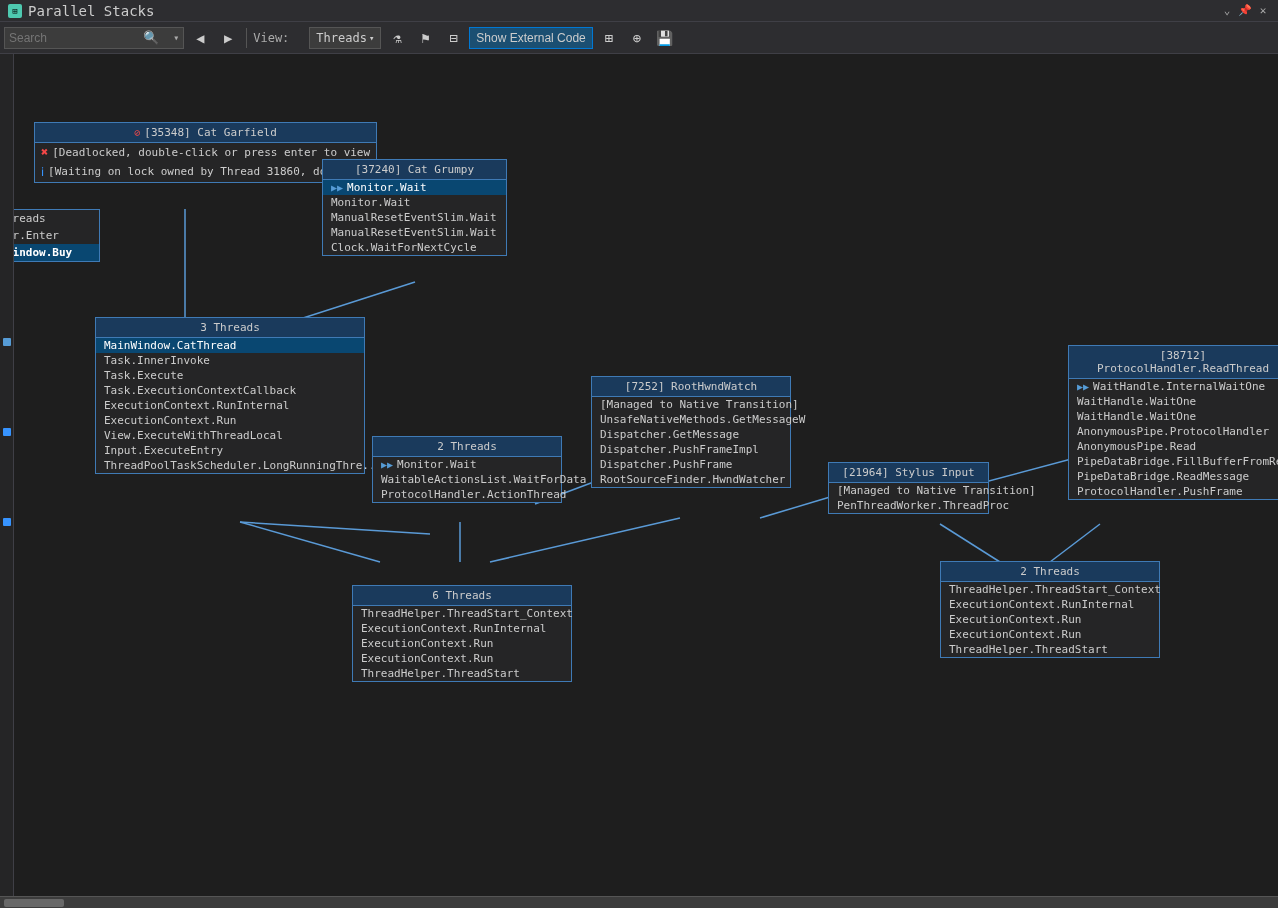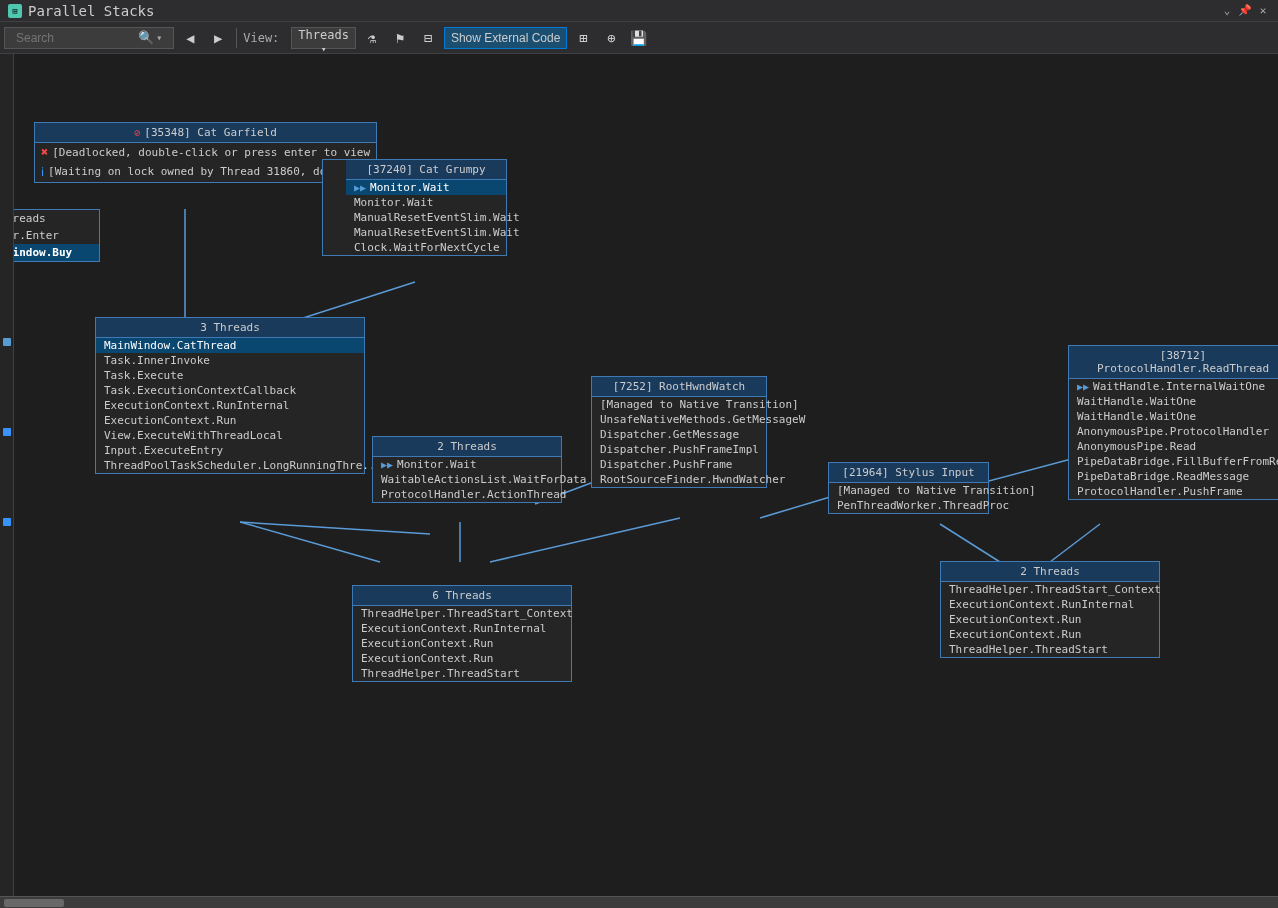--- a/index.html
+++ b/index.html
@@ -52,40 +52,40 @@
       gap: 4px;
       border-bottom: 1px solid #3f3f46;
       flex-shrink: 0;
     }
     .search-box {
       display: flex;
       align-items: center;
       background: #3c3c3c;
       border: 1px solid #555;
       height: 22px;
-      padding: 0 11px;
-      gap: 2px;
+      padding: 0 4px;
+      gap: 14px;
       min-width: 150px;
     }
     .search-box input {
       background: transparent;
       border: none;
       outline: none;
       color: #aaa;
       font-size: 12px;
       width: 120px;
     }
     .toolbar-sep { width: 1px; height: 20px; background: #555; margin: 0 2px; }
-    .toolbar-label { color: #aaa; font-size: 12px; margin-right: 8px; }
+    .toolbar-label { color: #aaa; font-size: 12px; margin-right: 16px; }
     .toolbar-dropdown {
       display: flex; align-items: center; gap: 2px;
       background: #3c3c3c;
       border: 1px solid #555;
       height: 22px; padding: 0 6px;
-      cursor: pointer; color: #ccc; font-size: 12px; flex-direction: column;
+      cursor: pointer; color: #ccc; font-size: 12px;
     }
     .toolbar-btn {
       display: flex; align-items: center; gap: 4px;
       background: transparent;
       border: 1px solid transparent;
       height: 22px; padding: 0 6px;
       cursor: pointer; color: #ccc; font-size: 12px;
     }
     .toolbar-btn.active { border-color: #0078d4; background: #1b4f72; }
     .toolbar-icon-btn {
@@ -303,21 +303,21 @@
     <div class="node-frame">
       <span class="icon-error">✖</span>
       <span>[Deadlocked, double-click or press enter to view</span>
     </div>
     <div class="node-frame">
       <span class="icon-info">ℹ</span>
       <span>[Waiting on lock owned by Thread 31860, doub</span>
     </div>
   </div>
 
-  <div class="stack-node" style="left: 322px; top: 105px; width: 185px; padding-left: 23px;">
+  <div class="stack-node" style="left: 322px; top: 105px; width: 185px;">
     <div class="node-header">[37240] Cat Grumpy</div>
     <div class="node-frame arrow-frame highlighted">
       <span class="arrow-indicator">▶▶</span>
       <span>Monitor.Wait</span>
     </div>
     <div class="node-frame">Monitor.Wait</div>
     <div class="node-frame">ManualResetEventSlim.Wait</div>
     <div class="node-frame">ManualResetEventSlim.Wait</div>
     <div class="node-frame">Clock.WaitForNextCycle</div>
   </div>
@@ -347,21 +347,21 @@
 
   <div class="stack-node" style="left: 352px; top: 531px; width: 220px;">
     <div class="node-header">6 Threads</div>
     <div class="node-frame">ThreadHelper.ThreadStart_Context</div>
     <div class="node-frame">ExecutionContext.RunInternal</div>
     <div class="node-frame">ExecutionContext.Run</div>
     <div class="node-frame">ExecutionContext.Run</div>
     <div class="node-frame">ThreadHelper.ThreadStart</div>
   </div>
 
-  <div class="stack-node" style="left: 591px; top: 322px; width: 176px;">
+  <div class="stack-node" style="left: 591px; top: 322px; width: 200px;">
     <div class="node-header">[7252] RootHwndWatch</div>
     <div class="node-frame">[Managed to Native Transition]</div>
     <div class="node-frame">UnsafeNativeMethods.GetMessageW</div>
     <div class="node-frame">Dispatcher.GetMessage</div>
     <div class="node-frame">Dispatcher.PushFrameImpl</div>
     <div class="node-frame">Dispatcher.PushFrame</div>
     <div class="node-frame">RootSourceFinder.HwndWatcher</div>
   </div>
 
   <div class="stack-node" style="left: 828px; top: 408px; width: 161px;">

